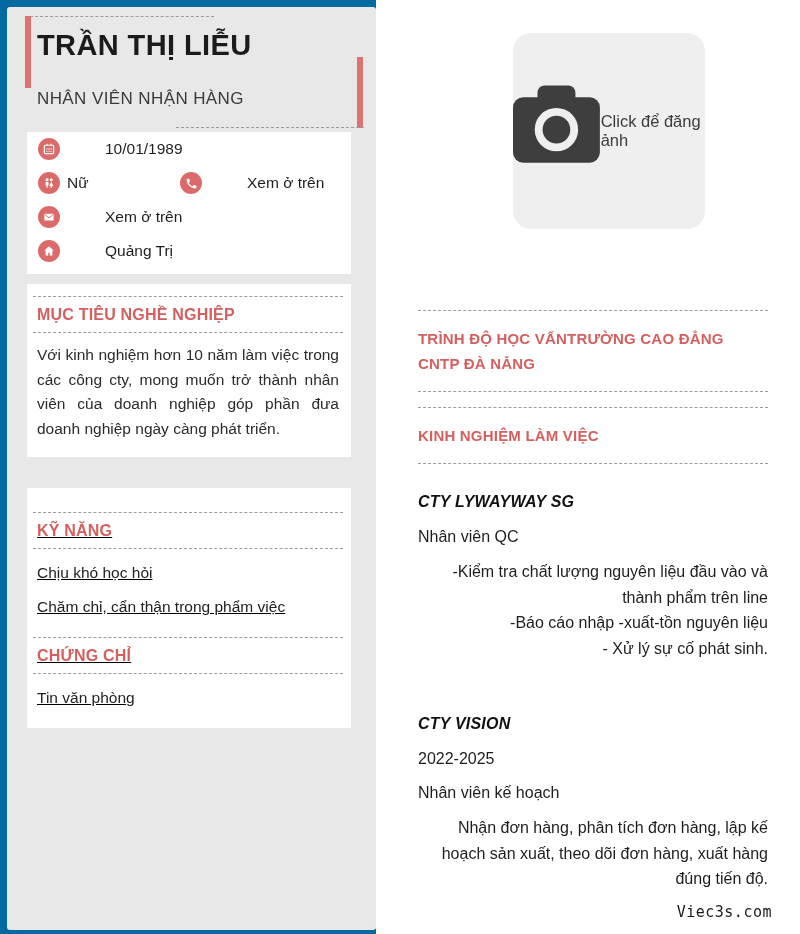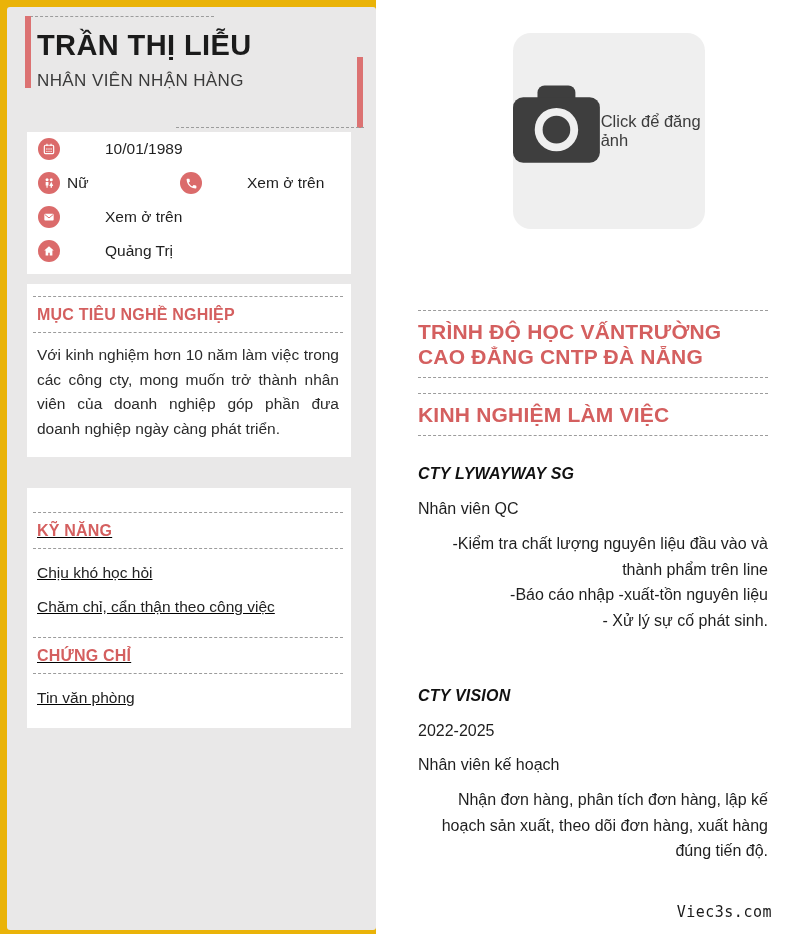--- a/index.html
+++ b/index.html
@@ -1,40 +1,40 @@
 <!DOCTYPE html>
 <html><head>
 <meta charset="utf-8">
 <style>
   html,body { margin:0; padding:0; }
   body {
     width:800px; height:934px; background:#ffffff;
     font-family:"Liberation Sans", sans-serif;
     -webkit-font-smoothing:antialiased;
   }
-  .page { position:relative; width:800px; height:934px; background:#eab308; overflow:hidden; }
+  .page { position:relative; width:800px; height:934px; background:#0369a1; overflow:hidden; }
 
   
   .sidebar {
     position:absolute; left:7px; top:7px; width:369px; height:923px;
     background:#e9e8e8; border-radius:3px;
   }
   .sb-header { position:relative; height:125px; }
   .dashline { border-top:1px dashed #9c9c9c; height:0; }
   .dash-top   { position:absolute; left:23px;  top:9px;   width:184px; border-top:1px dashed #9c9c9c; }
   .dash-bottom{ position:absolute; left:169px; top:120px; width:188px; border-top:1px dashed #9c9c9c; }
   .bar { position:absolute; width:6px; background:#dc7272; }
   .bar-left  { left:18px;  top:9px;  height:72px; }
   .bar-right { left:350px; top:50px; height:71px; }
   .sb-header h1 {
     position:absolute; left:30px; top:22px; margin:0;
     font-size:29px; font-weight:bold; color:#1b1b1b; letter-spacing:0.4px; white-space:nowrap;
   }
   .cand-title {
-    position:absolute; left:30px; top:64px;
+    position:absolute; left:30px; top:82px;
     font-size:17px; color:#3a3a3a; letter-spacing:0.4px; white-space:nowrap;
   }
 
   .field { position:absolute; left:20px; width:324px; background:#ffffff; box-sizing:border-box; }
 
   
   .contact { top:125px; height:142px; padding:6px 0 0 11px; }
   .crow { display:flex; align-items:center; margin-bottom:12px; }
   .ccell { display:flex; align-items:center; width:142px; }
   .ccell.grow { flex:1; width:auto;gap:38px; }
@@ -68,22 +68,22 @@
     background:#efefef; border-radius:18px; cursor:pointer;
     display:flex; flex-direction:row; align-items:center; justify-content:center;
   }
   .photo-box svg { display:block; margin-bottom:13px; }
   .photo-label { font-size:16.5px; color:#3c3c3c; }
 
   .sec-head { }
   .edu { margin-top:81px; }
   .exp-head { margin-top:15px; }
   .sec-head h2 {
-    font-size:21px; font-weight:bold; color:#d45f5f;
-    margin:8px 0; line-height:25px; letter-spacing:0.2px;
+    font-size:15px; font-weight:bold; color:#d45f5f;
+    margin:15px 0; line-height:25px; letter-spacing:0.2px;
   }
 
   .job { margin-top:29px; }
   .job2 { margin-top:54px; }
   .job .company { font-size:16px; font-weight:bold; color:#111111; letter-spacing:0.2px; margin-bottom:17px;font-style:italic; }
   .job .period  { font-size:16px; color:#1e1e1e; margin-bottom:16px; }
   .job .role    { font-size:16px; color:#1e1e1e; margin-bottom:13px; }
   .job .details { font-size:16px; color:#1e1e1e; line-height:25.5px;text-align:right; }
 
   .watermark {
@@ -182,21 +182,21 @@
       <h2 class="sec">MỤC TIÊU NGHỀ NGHIỆP</h2>
       <div class="dashline"></div>
       <p class="body">Với kinh nghiệm hơn 10 năm làm việc trong các công cty, mong muốn trở thành nhân viên của doanh nghiệp góp phần đưa doanh nghiệp ngày càng phát triển.</p>
     </div>
 
     <div class="field skills">
       <div class="dashline"></div>
       <h2 class="sec">KỸ NĂNG</h2>
       <div class="dashline"></div>
       <p class="item">Chịu khó học hỏi</p>
-      <p class="item">Chăm chỉ, cẩn thận theo công việc</p>
+      <p class="item">Chăm chỉ, cẩn thận trong phẩm việc</p>
       <div class="dashline dash-mt"></div>
       <h2 class="sec">CHỨNG CHỈ</h2>
       <div class="dashline"></div>
       <p class="item">Tin văn phòng</p>
     </div>
 
   </aside>
 
   <main class="content">
     <div class="content-inner">

